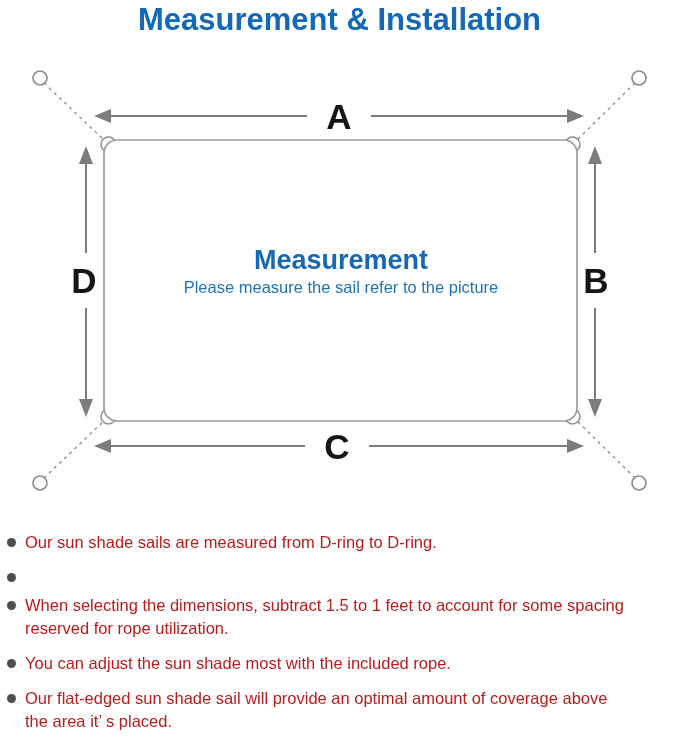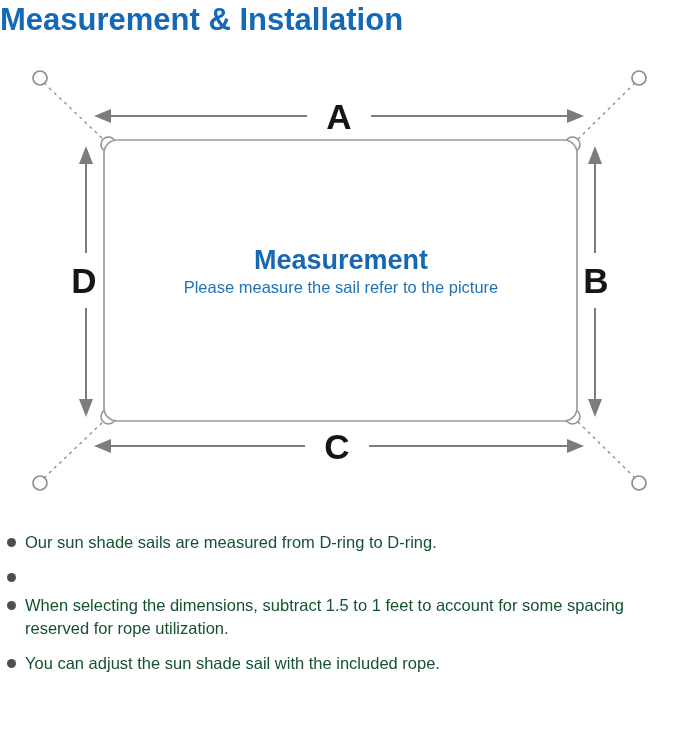--- a/index.html
+++ b/index.html
@@ -14,21 +14,21 @@
     height: 739px;
     background: #ffffff;
     overflow: hidden;
   }
   .page-title {
     position: absolute;
     top: 2px;
     left: 0;
     width: 679px;
     margin: 0;
-    text-align: left;
+    text-align: center;
     font-size: 31px;
     font-weight: bold;
     letter-spacing: 0px;
     color: #1468b8;
     z-index: 2;
   }
   .diagram-svg {
     position: absolute;
     top: 0;
     left: 0;
@@ -68,21 +68,21 @@
     box-sizing: border-box;
     z-index: 2;
   }
   .notes-list li {
     display: flex;
     align-items: flex-start;
     gap: 9px;
     margin-bottom: 12px;
     font-size: 16.5px;
     line-height: 23px;
-    color: #14532d;
+    color: #b91c1c;
   }
   .notes-list .dot {
     flex: none;
     width: 9px;
     height: 9px;
     margin-top: 7px;
     border-radius: 50%;
     background: #4e4e4e;
   }
   .notes-list .note-text {
@@ -159,17 +159,22 @@
     <li>
       <span class="dot"></span>
     </li>
     <li>
       <span class="dot"></span>
       <span class="note-text">When selecting the dimensions, subtract 1.5 to 1 feet to account for some spacing
 reserved for rope utilization.</span>
     </li>
     <li>
       <span class="dot"></span>
-      <span class="note-text">You can adjust the sun shade sail with the included rope.</span>
+      <span class="note-text">You can adjust the sun shade most with the included rope.</span>
+    </li>
+    <li>
+      <span class="dot"></span>
+      <span class="note-text">Our flat-edged sun shade sail will provide an optimal amount of coverage above
+the area it’ s placed.</span>
     </li>
   </ul>
 
 </div>
 
 </body></html>

